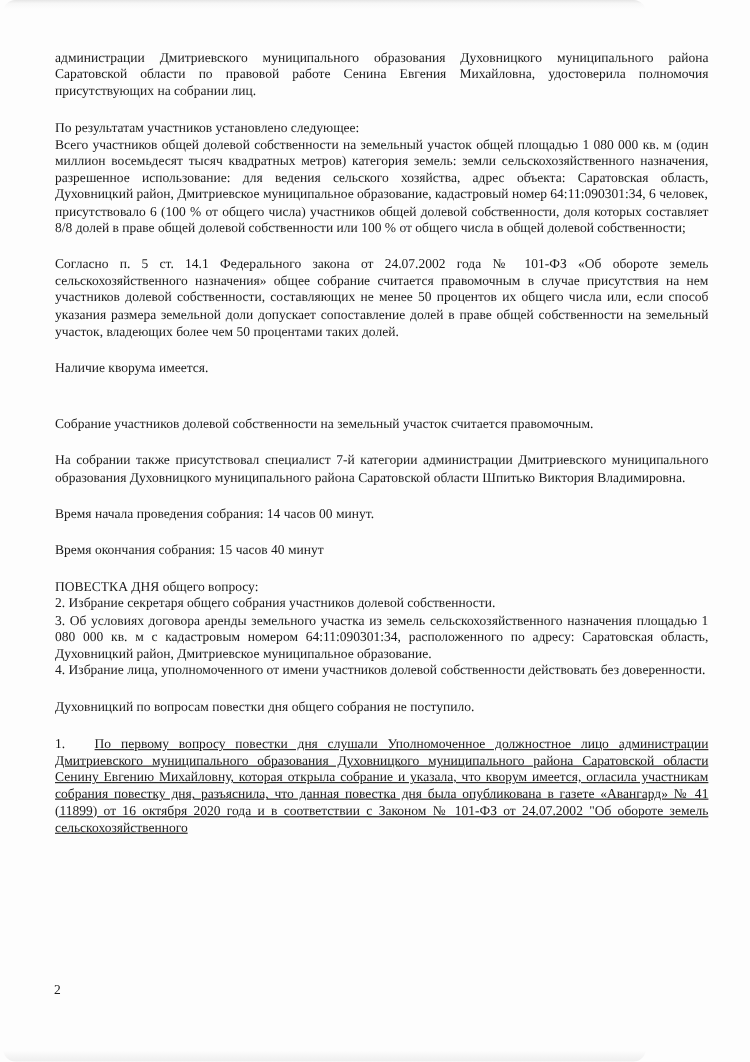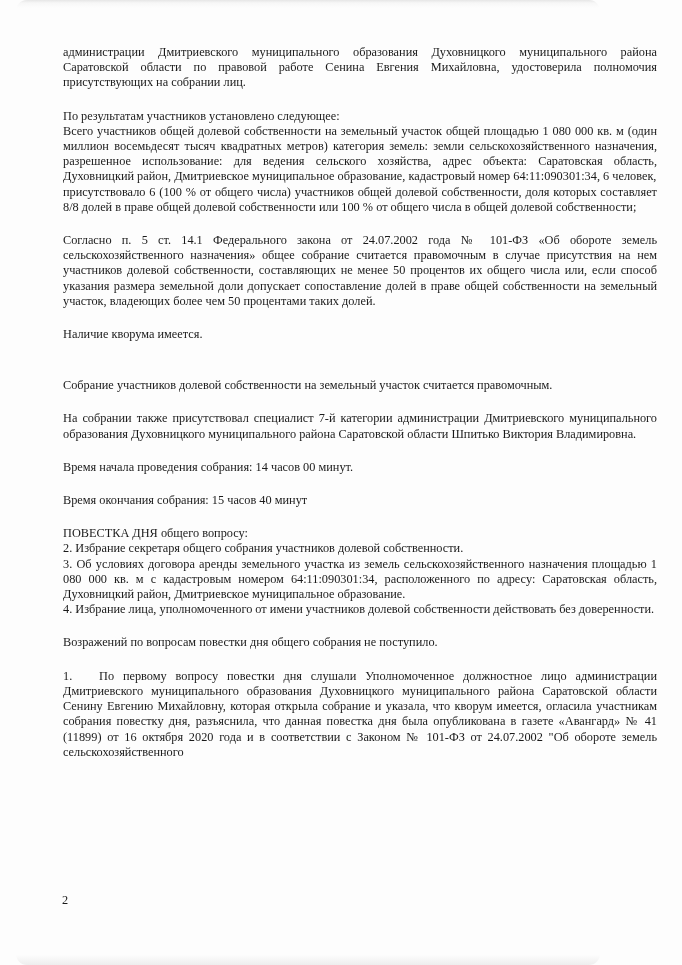--- a/index.html
+++ b/index.html
@@ -4,32 +4,32 @@
 <style>
   html, body { margin: 0; padding: 0; }
   body {
     width: 682px; height: 965px; overflow: hidden;
     background: #fdfdfd;
     font-family: "Liberation Serif", serif;
     color: #1a1a1a;
     position: relative;
   }
   .page {
-    position: absolute; left: 16px; top: 0; width: 584px; height: 965px;
+    position: absolute; left: 3px; top: 0; width: 584px; height: 965px;
     background: linear-gradient(#e6e6e6 0, #f7f7f7 3px, #fdfdfd 8px, #fdfdfd 955px, #eeeeee 965px);
     border-radius: 11px;
   }
   .content {
     position: absolute; left: 47px; top: 45px; width: 594px;
     font-size: 12.3px; line-height: 15.2px;
     text-align: justify;
   }
   .p { margin: 0; }
   .gap-lg { height: 18px; }
-  .item1 { text-indent: 0; }
+  .item1 { text-indent: 0; text-decoration: underline; }
   .item1 .num { display: inline-block; width: 36px; }
   .page-num {
     position: absolute; left: 46px; top: 893px;
     font-size: 12.3px; line-height: 15px;
   }
 </style>
 </head>
 <body>
 
 <div class="page">
@@ -51,18 +51,18 @@
     <div class="gap-lg"></div>
     <p class="p">Время начала проведения собрания: 14 часов 00 минут.</p>
     <div class="gap-lg"></div>
     <p class="p">Время окончания собрания: 15 часов 40 минут</p>
     <div class="gap-lg"></div>
     <p class="p">ПОВЕСТКА ДНЯ общего вопросу:</p>
     <p class="p">2. Избрание секретаря общего собрания участников долевой собственности.</p>
     <p class="p">3. Об условиях договора аренды земельного участка из земель сельскохозяйственного назначения площадью 1 080 000 кв. м с кадастровым номером 64:11:090301:34, расположенного по адресу: Саратовская область, Духовницкий район, Дмитриевское муниципальное образование.</p>
     <p class="p">4. Избрание лица, уполномоченного от имени участников долевой собственности действовать без доверенности.</p>
     <div class="gap-lg"></div>
-    <p class="p">Возражений по вопросам повестки дня общего собрания не поступило.</p>
+    <p class="p">Духовницкий по вопросам повестки дня общего собрания не поступило.</p>
     <div class="gap-lg"></div>
     <p class="p item1"><span class="num">1.</span><span>По первому вопросу повестки дня слушали Уполномоченное должностное лицо администрации Дмитриевского муниципального образования Духовницкого муниципального района Саратовской области Сенину Евгению Михайловну, которая открыла собрание и указала, что кворум имеется, огласила участникам собрания повестку дня, разъяснила, что данная повестка дня была опубликована в газете «Авангард» № 41 (11899) от 16 октября 2020 года и в соответствии с Законом № 101-ФЗ от 24.07.2002 "Об обороте земель сельскохозяйственного</span></p>
   </div>
   <div class="page-num">2</div>
 </div>
 
 </body></html>

